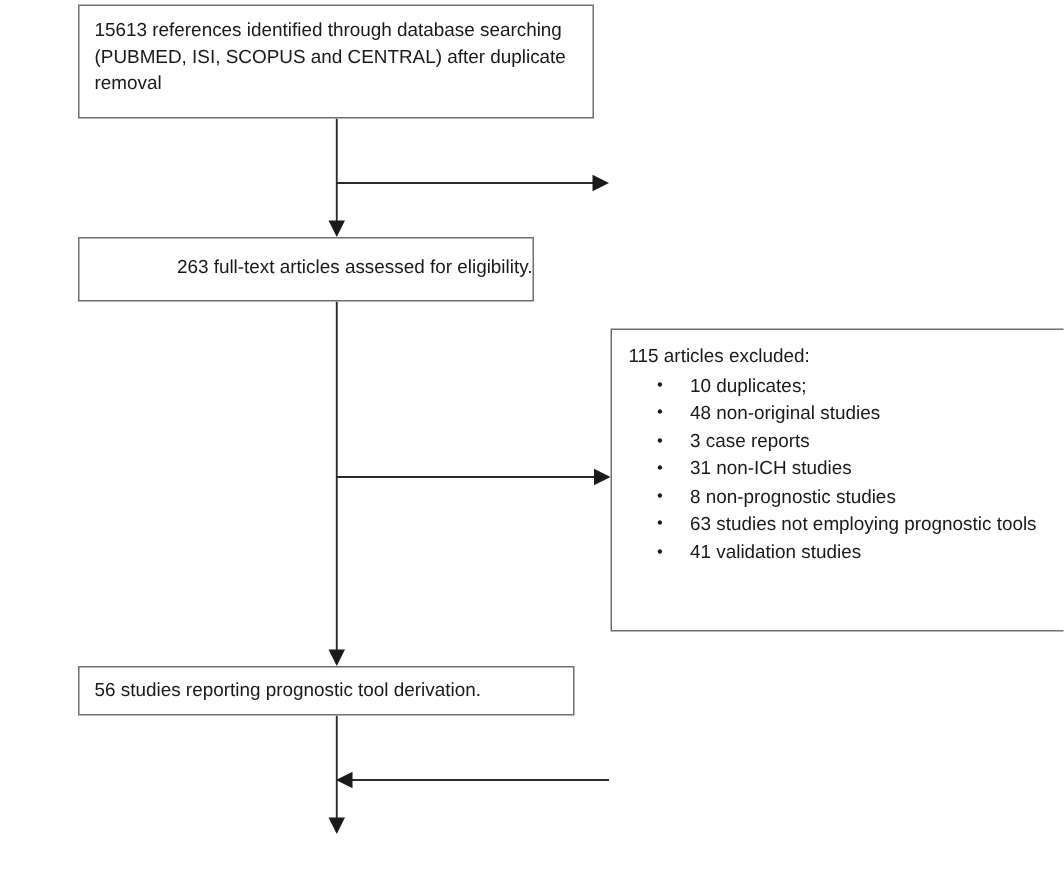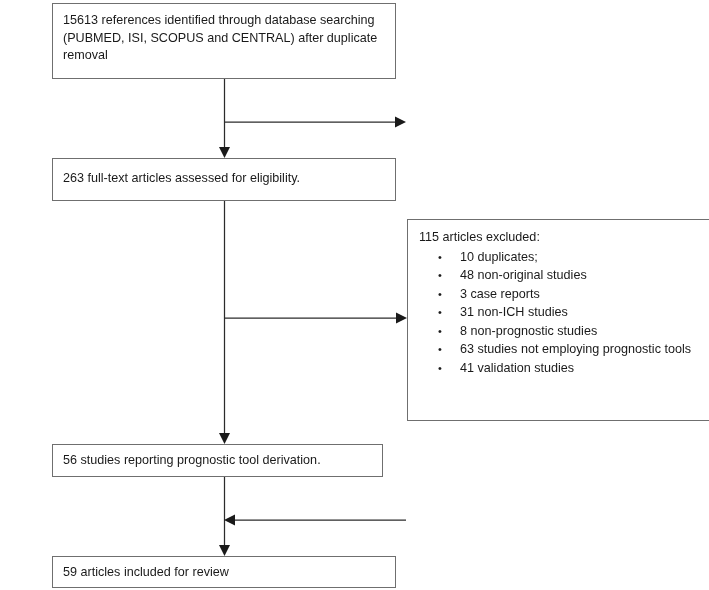--- a/index.html
+++ b/index.html
@@ -30,21 +30,21 @@
     padding: 0;
     white-space: pre-wrap;
   }
   
   #box-identified   { left: 4px;   top: 3px;   width: 344px; height: 76px; }
   #box-identified .txt { padding: 8px 0 0 10px; }
 
   #box-excluded-ta  { left: 358px; top: 110px; width: 336px; height: 32px; }
   #box-excluded-ta .txt { padding: 7px 0 0 11px; }
 
-  #box-fulltext     { left: 4px;   top: 158px; width: 344px; height: 43px; }
+  #box-fulltext     { left: 4px;   top: 158px; width: 304px; height: 43px; text-align: right; }
   #box-fulltext .txt { padding: 11px 0 0 10px; }
 
   #box-excluded-207 { left: 359px; top: 219px; width: 339px; height: 202px; }
   #box-excluded-207 .hdr { display: block; padding: 9px 0 0 11px; }
   #box-excluded-207 ul {
     margin: 2px 0 0 0;
     padding: 0 0 0 52px;
     list-style: none;
   }
   #box-excluded-207 li {
@@ -126,17 +126,14 @@
       <li>63 studies not employing prognostic tools</li>
       <li>41 validation studies</li>
     </ul>
   </div>
 
   <div class="box" id="box-derivation">
     <span class="txt">56 studies reporting prognostic tool derivation.</span>
   </div>
 
 
-  <div class="box" id="box-included">
-    <span class="txt">59 articles included for review</span>
-  </div>
 
 </div>
 
 </body></html>

